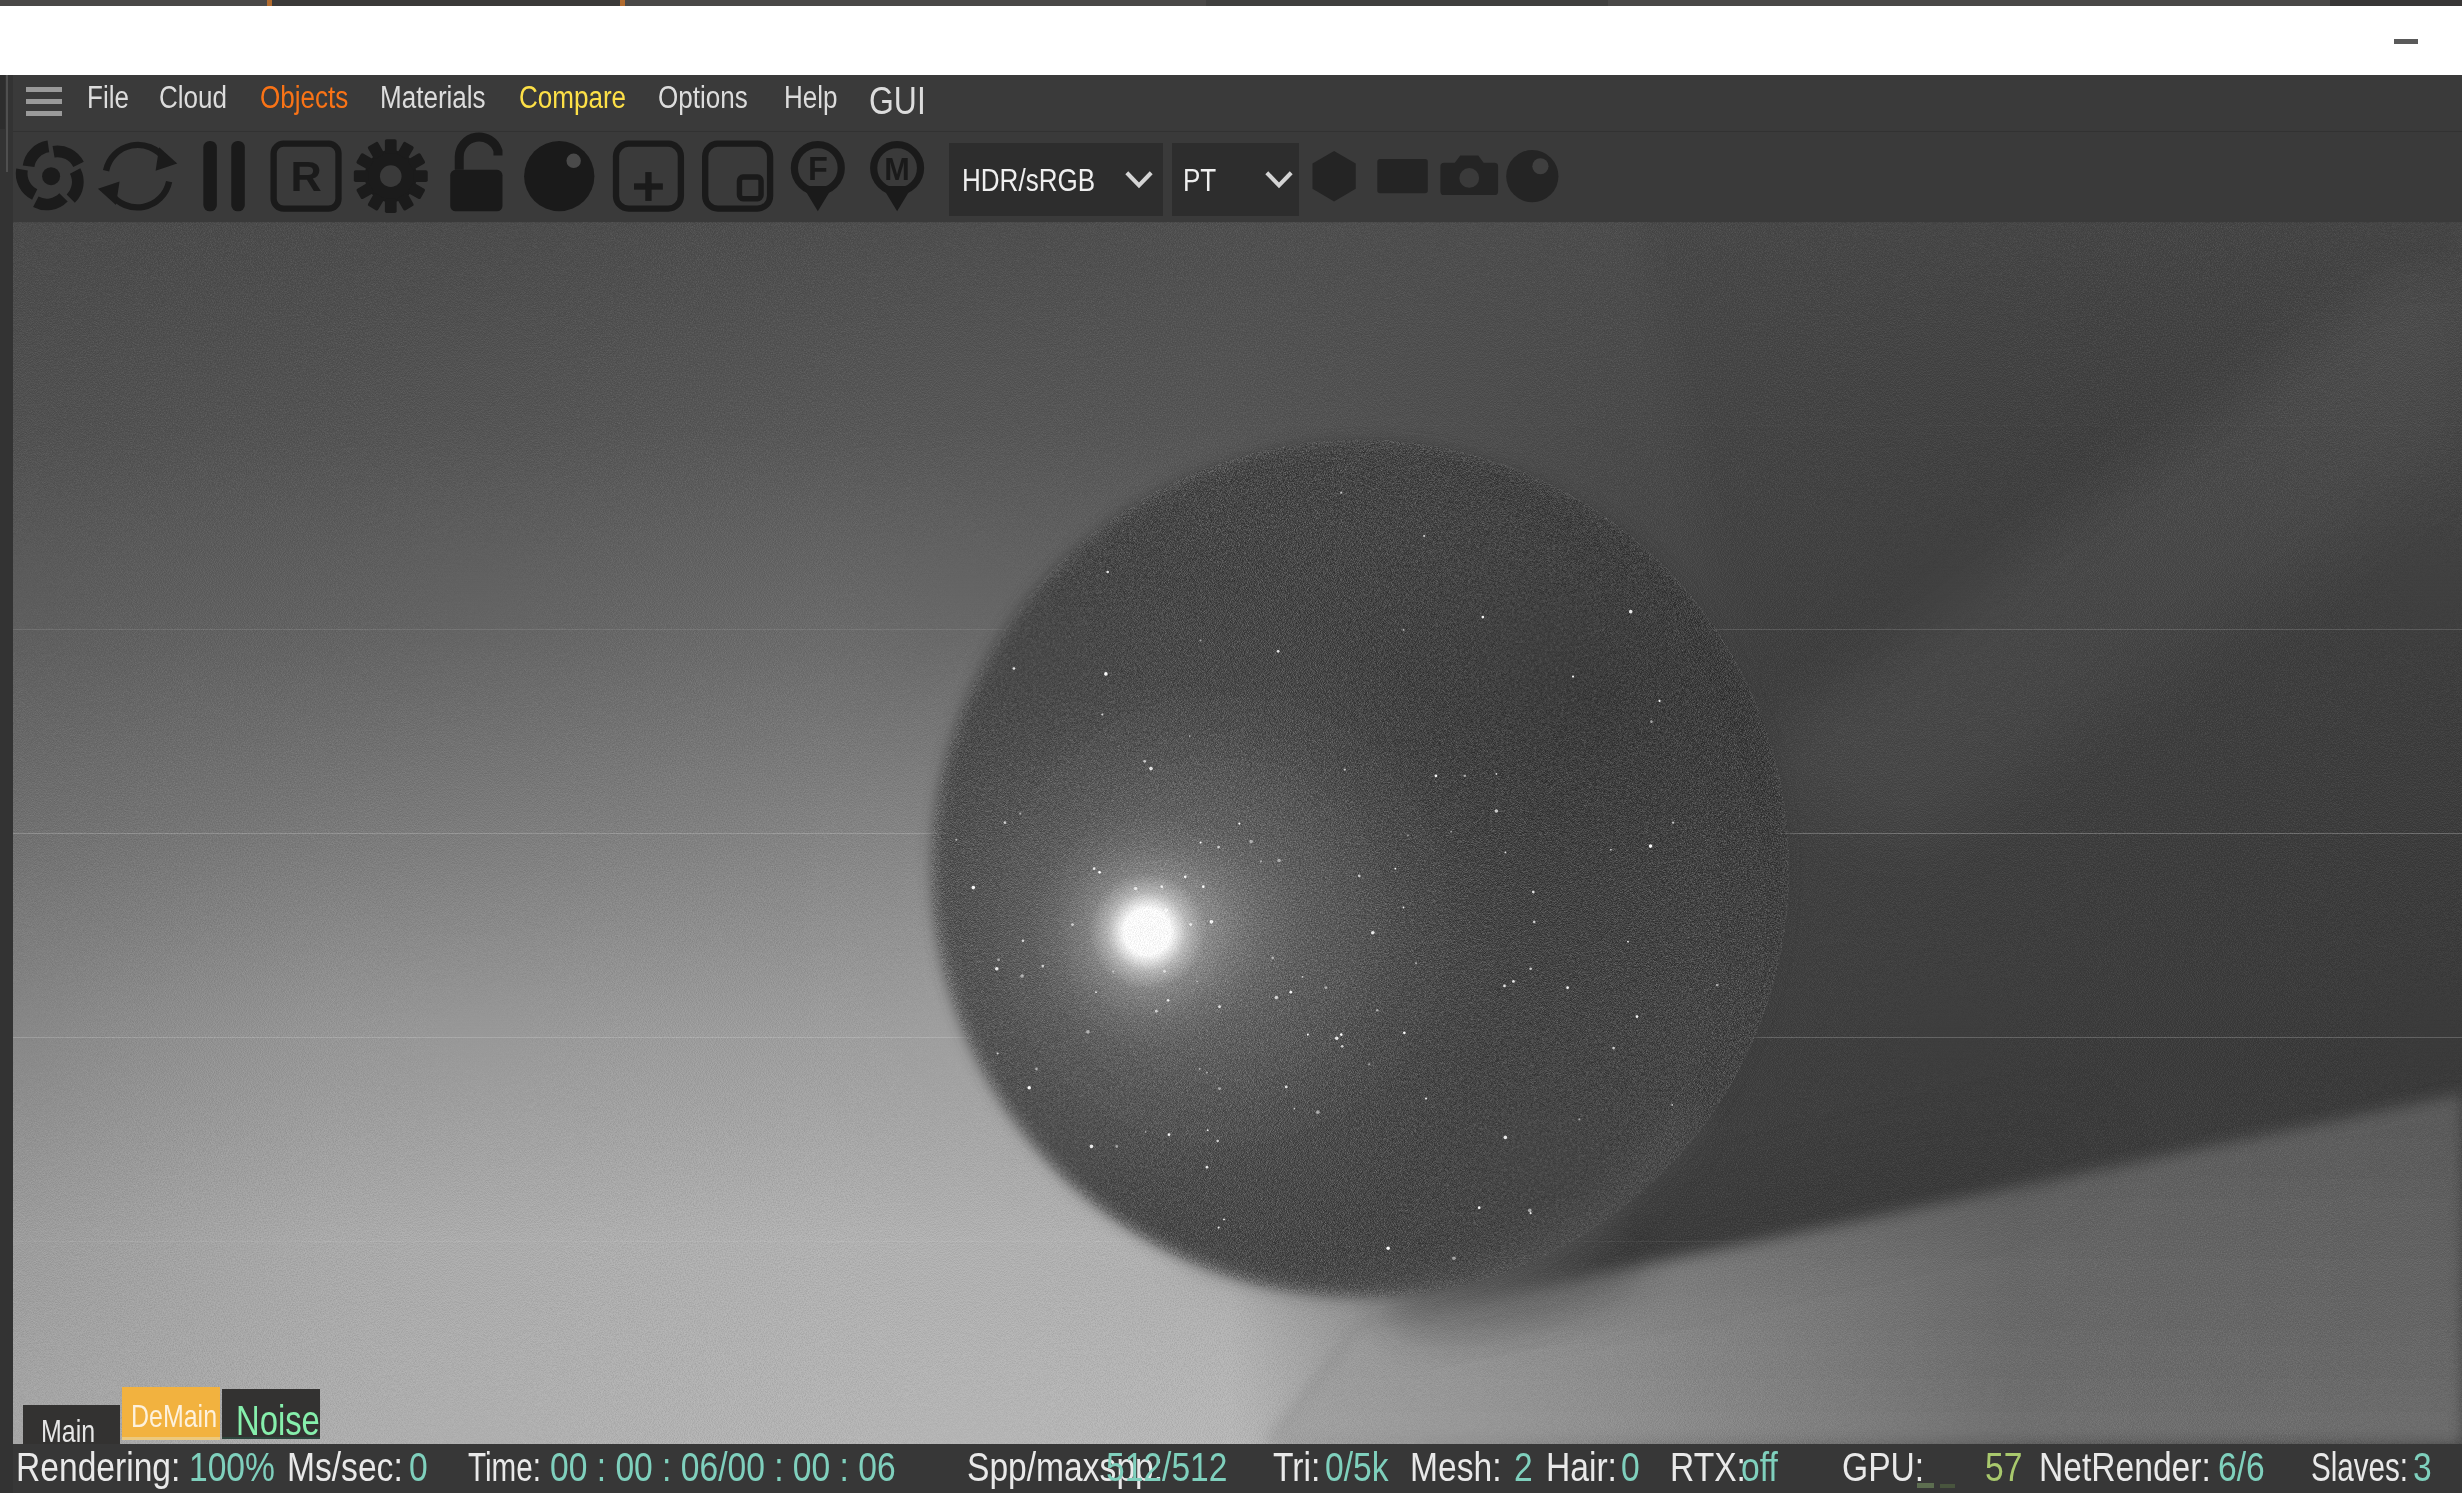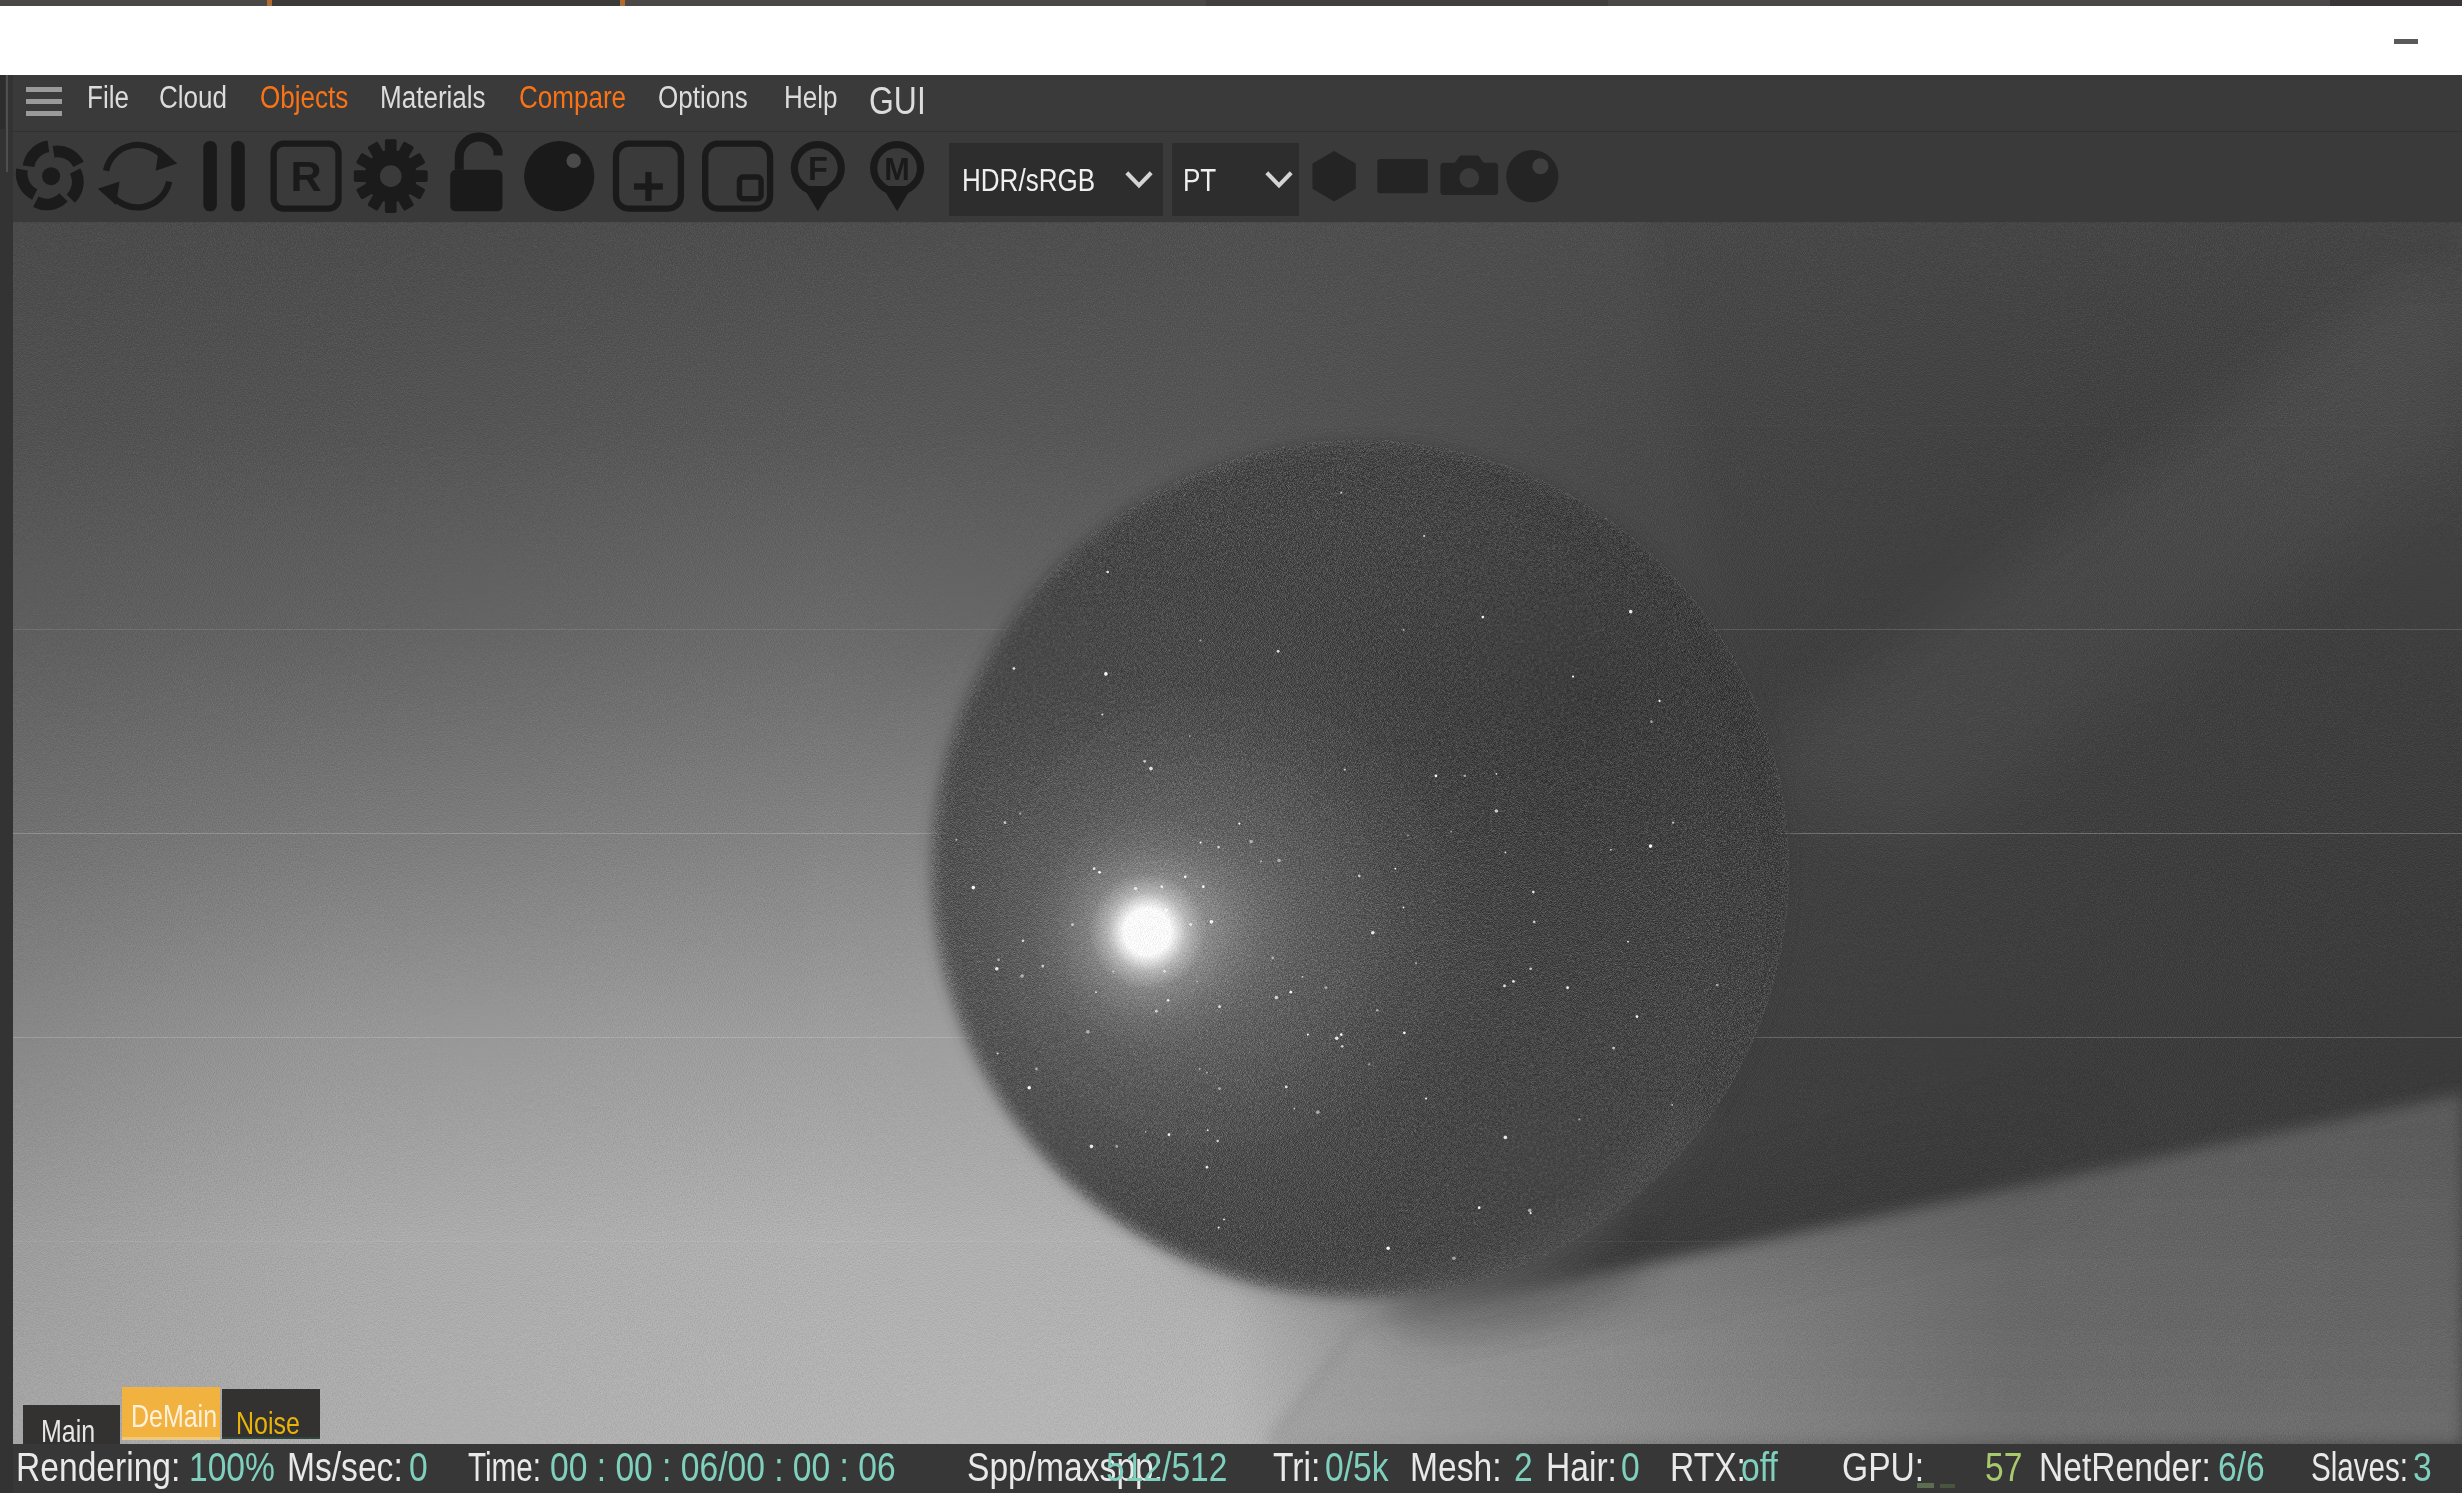--- a/index.html
+++ b/index.html
@@ -30,21 +30,21 @@
   </div>
 
   <div class="abs" id="menubar" style="left:0;top:75px;width:2462px;height:56px;background:#3a3a3a;">
     <div class="abs" style="left:26px;top:11.7px;width:36px;height:5.4px;background:#9a9a9a;"></div>
     <div class="abs" style="left:26px;top:24px;width:36px;height:5.4px;background:#9a9a9a;"></div>
     <div class="abs" style="left:26px;top:36px;width:36px;height:5.4px;background:#9a9a9a;"></div>
     <div class="abs" style="left:87px;top:5.4px;font-size:31px;color:#dcdcdc;"><span class="sx">File</span></div>
     <div class="abs" style="left:159px;top:5.4px;font-size:31px;color:#dcdcdc;"><span class="sx">Cloud</span></div>
     <div class="abs" style="left:260px;top:5.4px;font-size:31px;color:#f97316;"><span class="sx">Objects</span></div>
     <div class="abs" style="left:380px;top:5.4px;font-size:31px;color:#dcdcdc;"><span class="sx">Materials</span></div>
-    <div class="abs" style="left:519px;top:5.4px;font-size:31px;color:#f97316;"><span class="sx">Compare</span></div>
+    <div class="abs" style="left:519px;top:5.4px;font-size:31px;color:#fde047;"><span class="sx">Compare</span></div>
     <div class="abs" style="left:658px;top:5.4px;font-size:31px;color:#dcdcdc;"><span class="sx">Options</span></div>
     <div class="abs" style="left:784px;top:5.4px;font-size:31px;color:#dcdcdc;"><span class="sx">Help</span></div>
     <div class="abs" style="left:869px;top:5.4px;font-size:38px;color:#dcdcdc;"><span class="sx">GUI</span></div>
   </div>
 
   <div class="abs" id="toolbar" style="left:0;top:131px;width:2462px;height:91px;background:#3a3a3a;border-top:1.8px solid #323232;">
     <svg class="abs" style="left:0;top:0;" width="1587" height="91" viewBox="0 0 1760 101">
       <g fill="#1a1a1a" stroke="none">
 
         <g transform="translate(56,49)">
@@ -504,21 +504,21 @@
     <rect x="0" y="0" width="2717" height="1356" filter="url(#grainB)" opacity="0.12"></rect>
   </svg>
 
   <div class="abs" style="left:23.4px;top:1389px;width:97px;height:48px;background:#333231;border-bottom:2.7px solid #2e463e;margin-top:16px;">
     <div class="abs" style="left:18px;top:8px;font-size:32px;color:#e6e6e6;"><span class="sx2">Main</span></div>
   </div>
   <div class="abs" style="left:122px;top:1387px;width:98px;height:50px;background:#f2b23f;border-bottom:3.6px solid #ecc97e;">
     <div class="abs" style="left:9px;top:10.8px;font-size:32px;color:rgba(255,255,255,0.82);"><span class="sx2">DeMain</span></div>
   </div>
   <div class="abs" style="left:222px;top:1389px;width:98px;height:48px;background:#333231;border-bottom:2.7px solid #2e463e;">
-    <div class="abs" style="left:14.4px;top:16px;font-size:32px;color:#eab308;"><span class="sx2">Noise</span></div>
+    <div class="abs" style="left:14.4px;top:8px;font-size:42px;color:#86efac;"><span class="sx2">Noise</span></div>
   </div>
 
   <div class="abs" id="statusbar" style="left:0;top:1444px;width:2462px;height:49px;background:#373737;font-size:40px;">
     <div class="abs" style="left:16px;top:0.9px;"><span class="sx lbl">Rendering:</span></div>
     <div class="abs" style="left:189px;top:0.9px;"><span class="sx val">100%</span></div>
     <div class="abs" style="left:287px;top:0.9px;"><span class="sx lbl">Ms/sec:</span></div>
     <div class="abs" style="left:409px;top:0.9px;"><span class="sx val">0</span></div>
     <div class="abs" style="left:468px;top:0.9px;"><span class="sx3 lbl">Time:</span></div>
     <div class="abs" style="left:550px;top:0.9px;"><span class="sx val">00 : 00 : 06/00 : 00 : 06</span></div>
     <div class="abs" style="left:967px;top:0.9px;"><span class="sx lbl">Spp/maxspp:</span></div>

